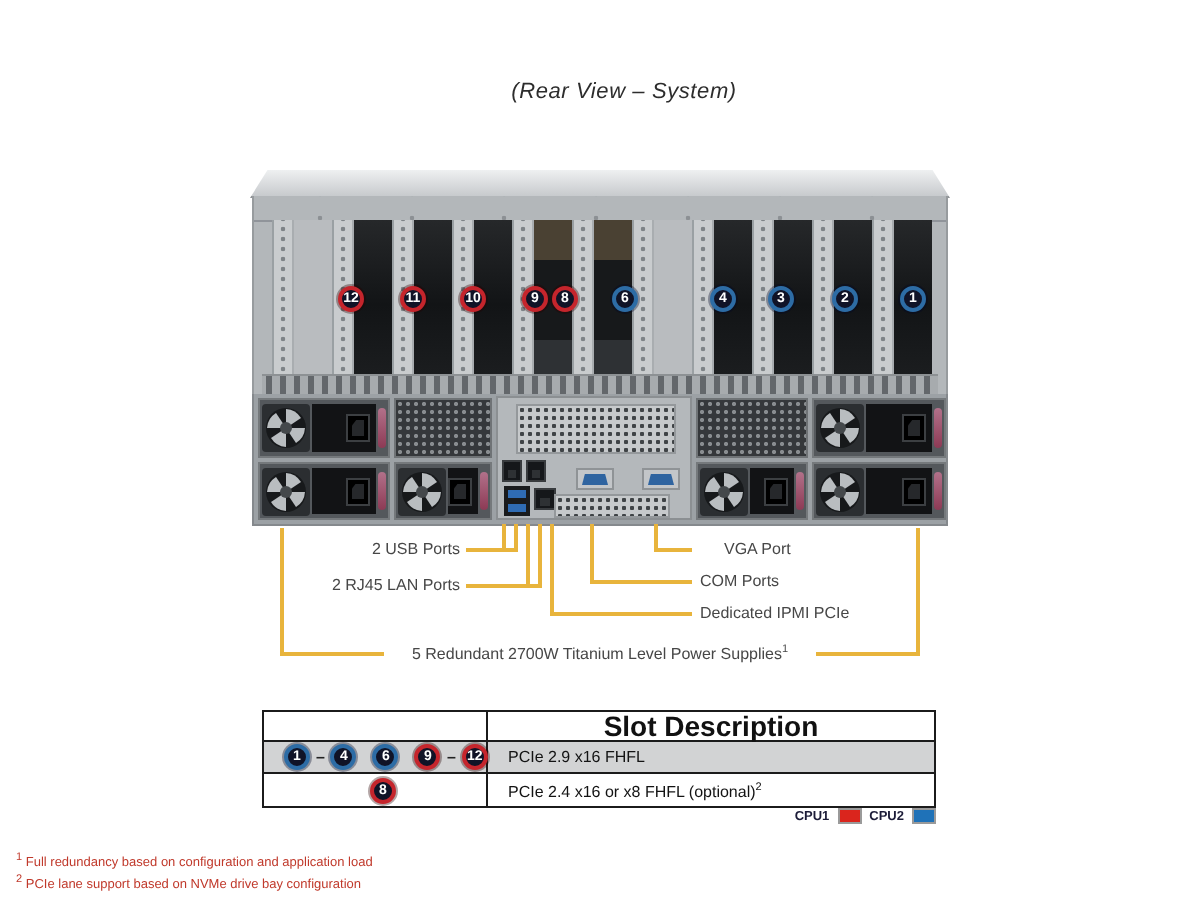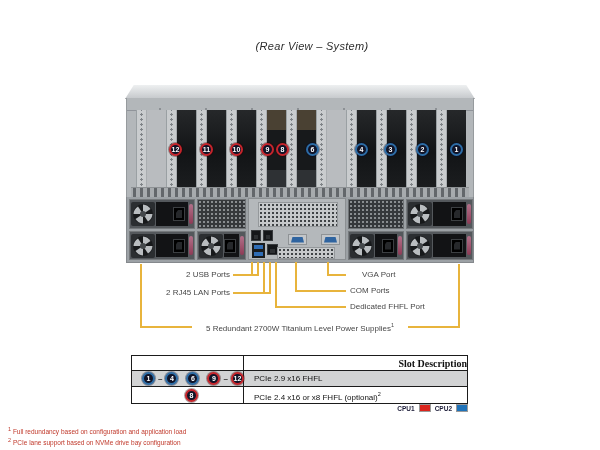--- a/index.html
+++ b/index.html
@@ -77,21 +77,21 @@
   sup { font-size:5.5px; }
 
   
   .tbl { position:absolute; left:131px; top:355px; width:337px; border:1.5px solid #1b1b1b; box-sizing:border-box; background:#fff; }
   .trow { display:flex; border-bottom:1px solid #1b1b1b; box-sizing:border-box; }
   .trow:last-child { border-bottom:none; }
   .tcell-l { width:112px; flex:0 0 112px; border-right:1px solid #1b1b1b; box-sizing:border-box; }
   .thead { height:15px; }
   .tdata { height:16px; }
   .gray { background:#d2d3d4; }
-  .thead-txt { flex:1; font-size:10px; font-weight:bold; color:#111; text-align:right; line-height:15px;font-family:Liberation Serif, serif; }
+  .thead-txt { flex:1; font-size:14px; font-weight:bold; color:#111; text-align:center; line-height:15px; }
   .tslots { display:flex; align-items:center; height:100%; padding-left:10px; gap:3px; box-sizing:border-box; }
   .tslots .slot-badge { position:static; top:auto; flex:0 0 auto; }
   .tdash { font-size:8px; font-weight:bold; color:#222; line-height:16px; }
   .gap6 { margin-left:5px; }
   .tdesc { flex:1; font-size:8px; color:#131313; line-height:15px; padding-left:10px; }
 
   
   .legend { position:absolute; top:404px; right:132px; display:flex; align-items:center; gap:4px;
             font-size:6.5px; font-weight:bold; color:#1c1c38; }
   .sw { width:12px; height:8px; border:1px solid #9a9a9a; box-sizing:border-box; }
@@ -307,21 +307,21 @@
   <div class="cl" style="left:327px;top:274px;width:19px;height:2px;"></div>
   <div class="cl" style="left:140px;top:264px;width:2px;height:64px;"></div>
   <div class="cl" style="left:140px;top:326px;width:52px;height:2px;"></div>
   <div class="cl" style="left:458px;top:264px;width:2px;height:64px;"></div>
   <div class="cl" style="left:408px;top:326px;width:52px;height:2px;"></div>
 
   <div class="lbl r" style="left:130px;top:270px;width:100px;text-align:right;">2 USB Ports</div>
   <div class="lbl r" style="left:120px;top:288px;width:110px;">2 RJ45 LAN Ports</div>
   <div class="lbl" style="left:350px;top:270px;margin-left:12px;">VGA Port</div>
   <div class="lbl" style="left:350px;top:286px;">COM Ports</div>
-  <div class="lbl" style="left:350px;top:302px;">Dedicated FHFL Port</div>
+  <div class="lbl" style="left:350px;top:302px;">Dedicated IPMI PCIe</div>
   <div class="lbl c" style="left:0;top:322px;width:600px;"><span>5 Redundant 2700W Titanium Level Power Supplies</span><sup>1</sup></div>
 
   <div class="tbl">
     <div class="trow thead">
       <div class="tcell-l"></div>
       <div class="thead-txt">Slot Description</div>
     </div>
     <div class="trow tdata gray">
       <div class="tcell-l">
         <div class="tslots">

